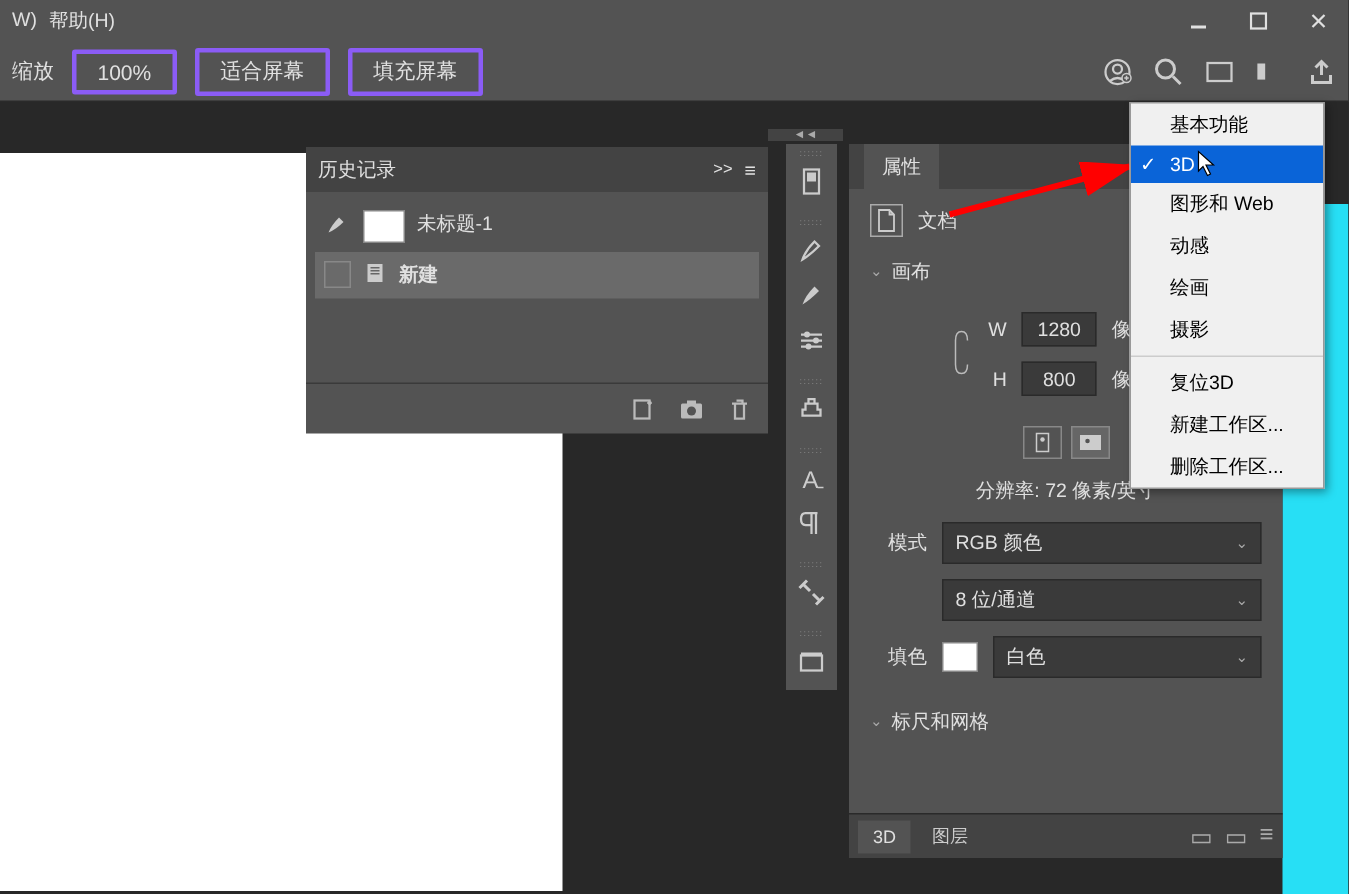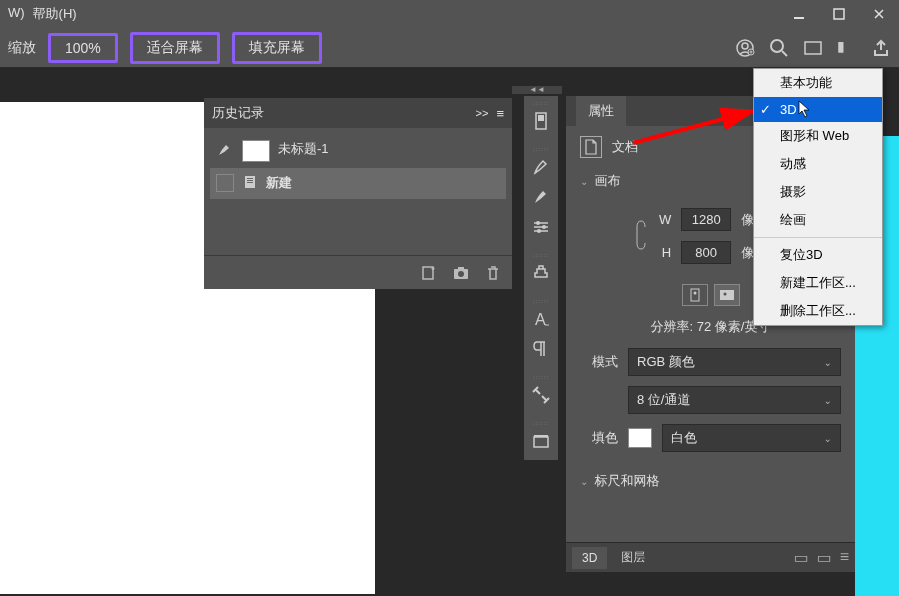--- a/index.html
+++ b/index.html
@@ -368,19 +368,19 @@
   <div class="ws-item">基本功能</div>
   <div class="ws-item selected">
     <span class="ws-check">✓</span>
     <span>3D</span>
     <svg class="cursor" width="14" height="18">
         <path d="M1 1 L1 14 L4 11 L7 17 L9 16 L6 10 L11 10 Z" fill="#fff" stroke="#000" stroke-width="0.8"></path>
       </svg>
   </div>
   <div class="ws-item">图形和 Web</div>
   <div class="ws-item">动感</div>
+  <div class="ws-item">绘画</div>
   <div class="ws-item">摄影</div>
-  <div class="ws-item">绘画</div>
   <div class="ws-sep"></div>
   <div class="ws-item">复位3D</div>
   <div class="ws-item">新建工作区...</div>
   <div class="ws-item">删除工作区...</div>
 </div>
 
 </body></html>

